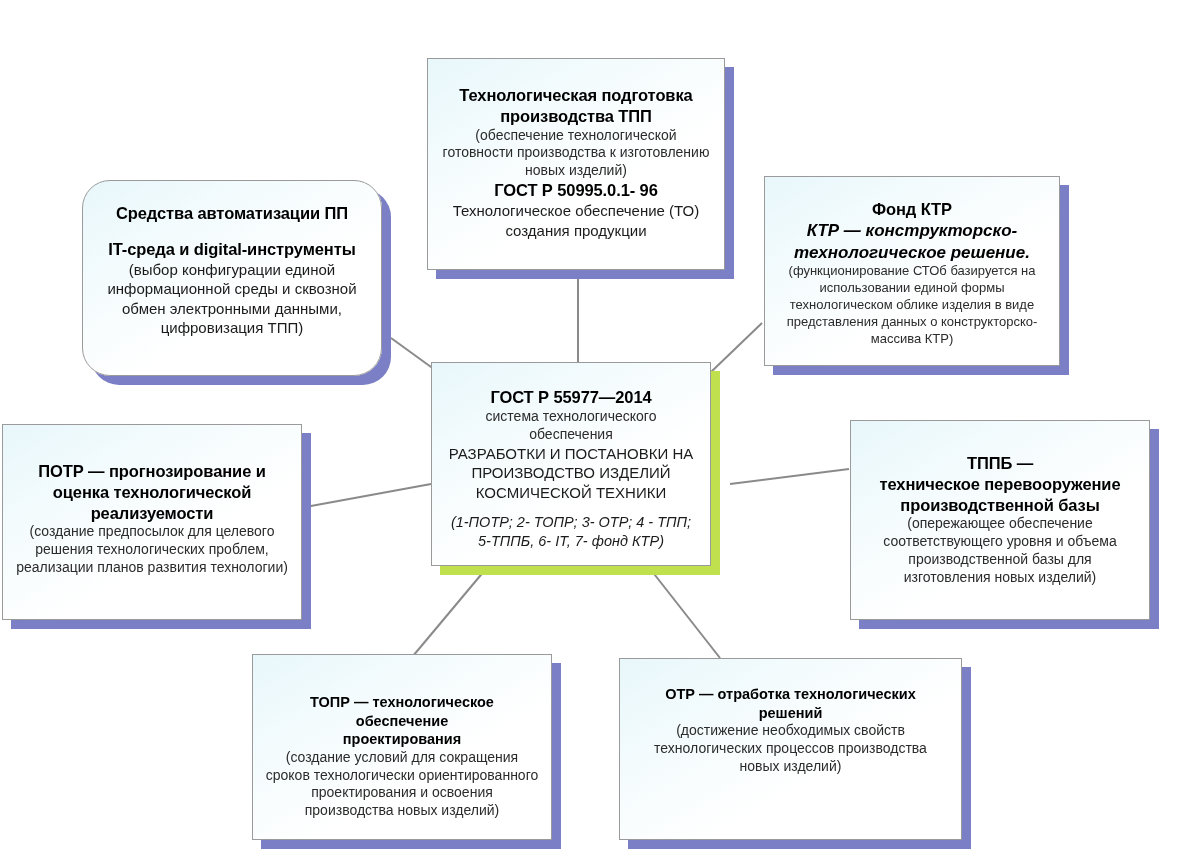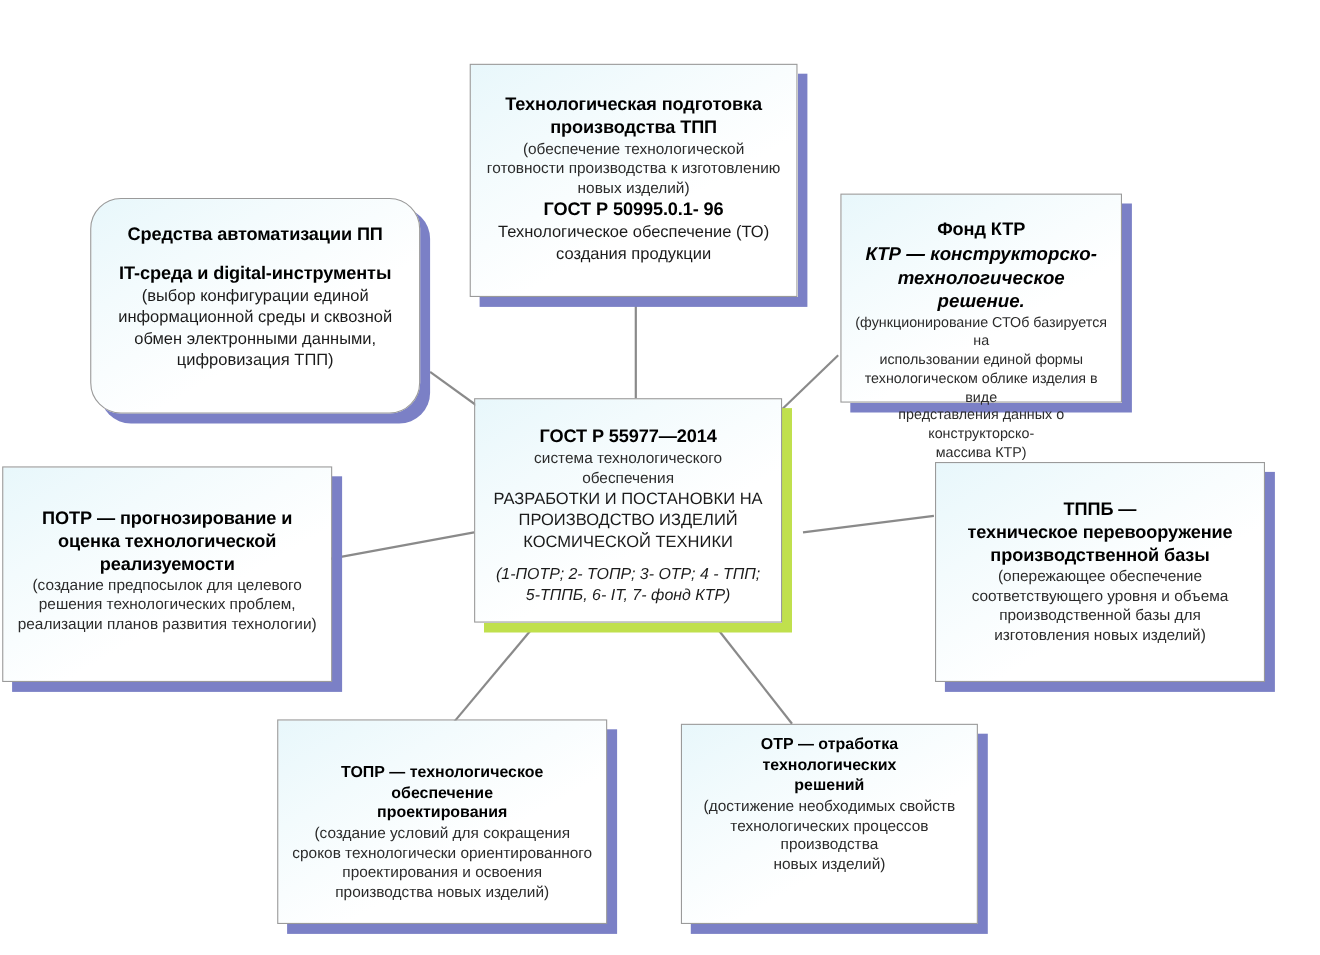--- a/index.html
+++ b/index.html
@@ -77,26 +77,26 @@
     font-size: 15px;
     line-height: 1.3;
     color: #1b1b1b;
   }
   .gap { height: 11px; }
   .gap-lg { height: 15px; }
 
   
   #node-tpp      { left: 427px; top:  58px;  width: 298px; height: 212px; padding-top: 26px; }
   #node-auto     { left:  82px; top: 180px;  width: 300px; height: 196px; padding-top: 22px; border-radius: 28px; }
-  #node-ktr      { left: 764px; top: 176px;  width: 256px; height: 190px; padding-top: 22px; }
+  #node-ktr      { left: 764px; top: 176px;  width: 296px; height: 190px; padding-top: 22px; }
   #node-center   { left: 431px; top: 362px;  width: 280px; height: 204px; padding-top: 24px; }
   #node-tppb     { left: 850px; top: 420px;  width: 300px; height: 200px; padding-top: 32px; }
   #node-potr     { left:   2px; top: 424px;  width: 300px; height: 196px; padding-top: 36px; }
   #node-topr     { left: 252px; top: 654px;  width: 300px; height: 186px; padding-top: 38px; }
-  #node-otr      { left: 619px; top: 658px;  width: 270px; height: 182px; padding-top: 9px; }
+  #node-otr      { left: 619px; top: 658px;  width: 343px; height: 182px; padding-top: 26px; }
 </style>
 </head>
 <body>
 
 <div id="canvas">
 
   <svg id="connectors" viewBox="0 0 1200 868" width="1200" height="868">
 
     <line x1="578" y1="271" x2="578" y2="362" stroke="#8a8a8a" stroke-width="2"></line>
 

